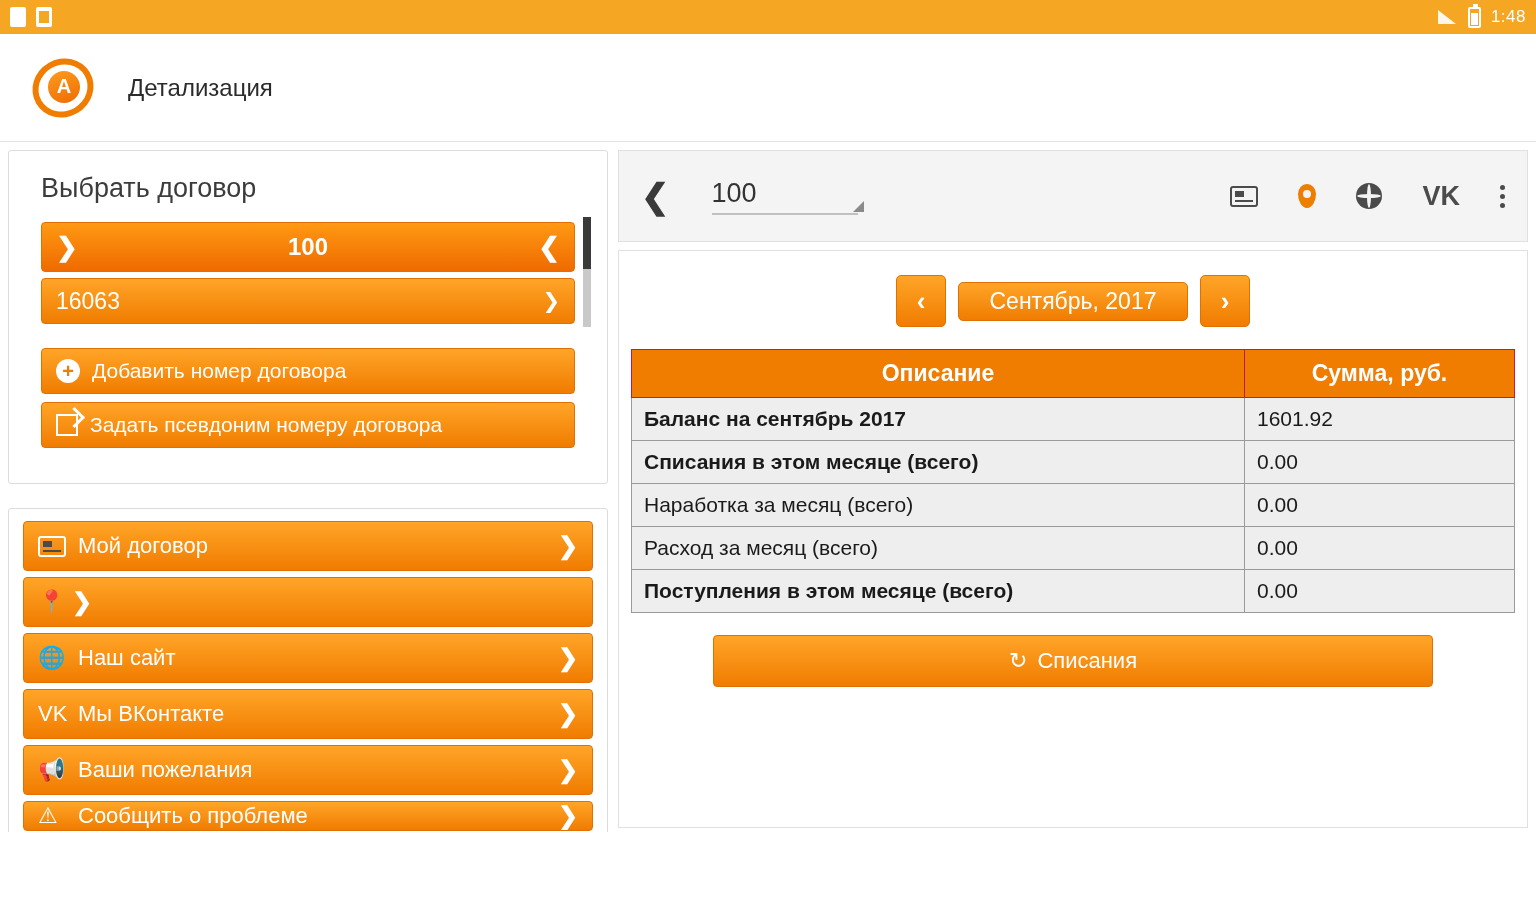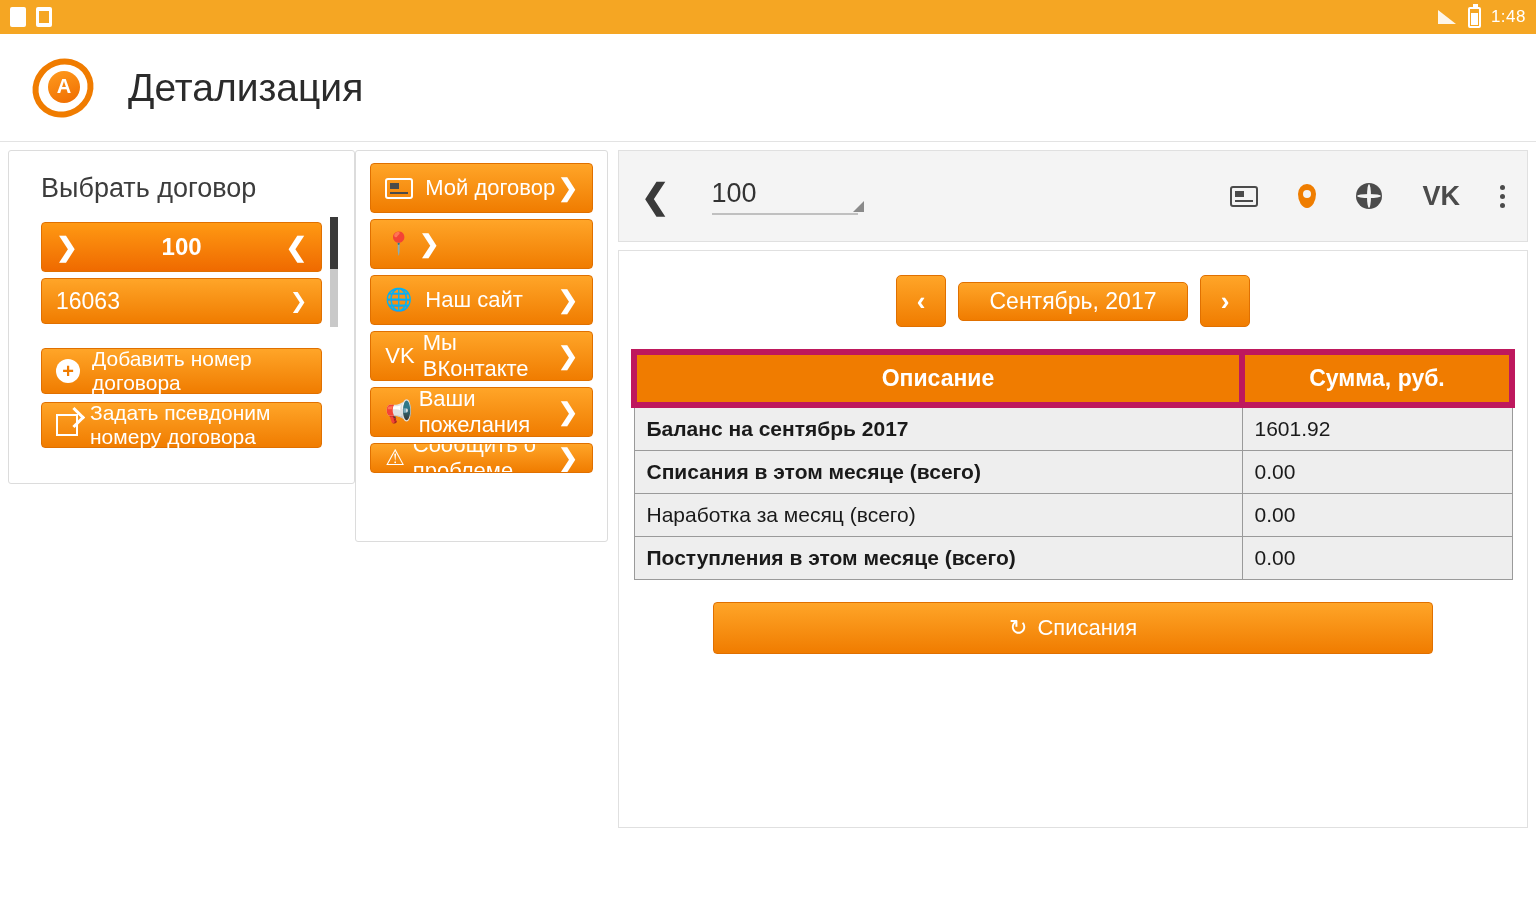--- a/index.html
+++ b/index.html
@@ -94,39 +94,40 @@
     left: 20px; top: 16px;
     width: 32px; height: 32px;
     border-radius: 50%;
     background: linear-gradient(160deg,#ff9b1e,#ef6c00);
     color: #fff;
     font-size: 20px;
     font-weight: bold;
     display: flex; align-items: center; justify-content: center;
   }
   .app-title {
-    font-size: 39px;
+    font-size: 24px;
     color: #2b2b2b;
     margin-left: 24px;
     font-weight: normal;
   }
 
   
   .body {
     display: flex;
     height: 758px;
     background: #ffffff;
     padding: 8px 8px 0 8px;
     gap: 10px;
   }
   .left-col {
     width: 600px;
     display: flex;
-    flex-direction: row;
+    flex-direction: column;
     gap: 0;
+    justify-content: space-between;
   }
   .right-col {
     flex: 1 1 auto;
     display: flex;
     flex-direction: column;
     gap: 8px;
   }
 
   .card {
     background: #fff;
@@ -345,21 +346,21 @@
     margin: 0 2px;
     border-collapse: collapse;
     font-size: 21px;
   }
   table.detail-table th {
     background: #f07c00;
     color: #fff;
     font-size: 23px;
     font-weight: bold;
     padding: 10px 6px;
-    border: 6px solid #be185d;
+    border: 1px solid #be185d;
   }
   table.detail-table td {
     border: 1px solid #9a9a9a;
     padding: 9px 12px;
     background: #eeeeee;
     color: #1a1a1a;
   }
   table.detail-table td.amount { text-align: left; width: 270px; }
   td.bold { font-weight: bold; }
   td.indent { padding-left: 28px; }
@@ -547,20 +548,24 @@
             </tr>
             <tr>
               <td class="bold">Списания в этом месяце (всего)</td>
               <td class="amount">0.00</td>
             </tr>
             <tr>
               <td class="indent">Наработка за месяц (всего)</td>
               <td class="amount">0.00</td>
             </tr>
             <tr>
+              <td class="indent">Расход за месяц (всего)</td>
+              <td class="amount">0.00</td>
+            </tr>
+            <tr>
               <td class="bold">Поступления в этом месяце (всего)</td>
               <td class="amount">0.00</td>
             </tr>
           </tbody>
         </table>
 
         <div class="refresh-btn">
           <span>↻</span>
           <span>Списания</span>
         </div>

